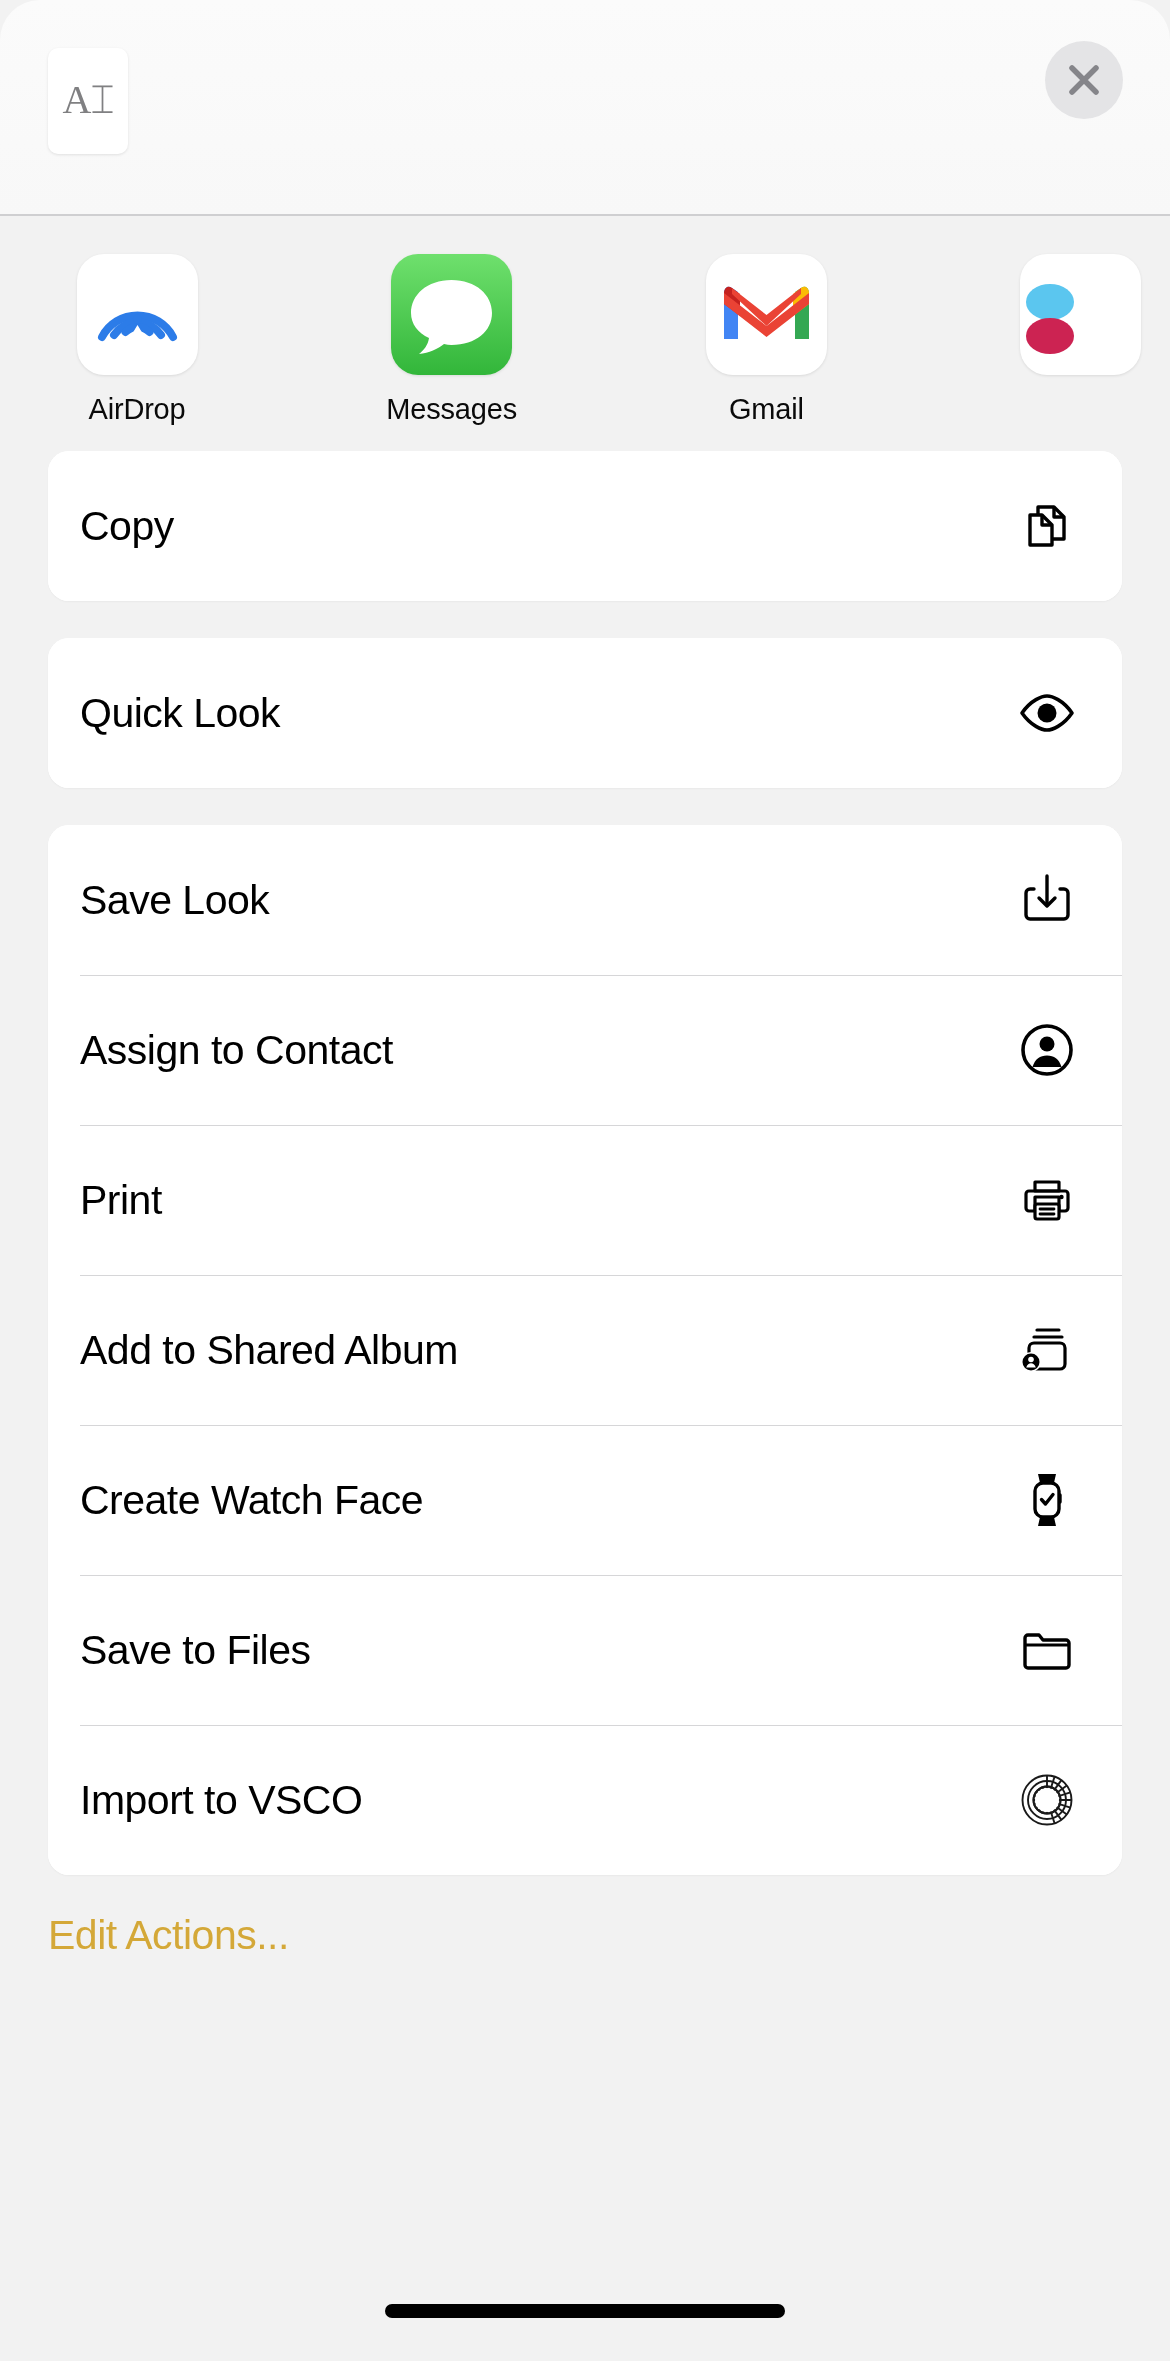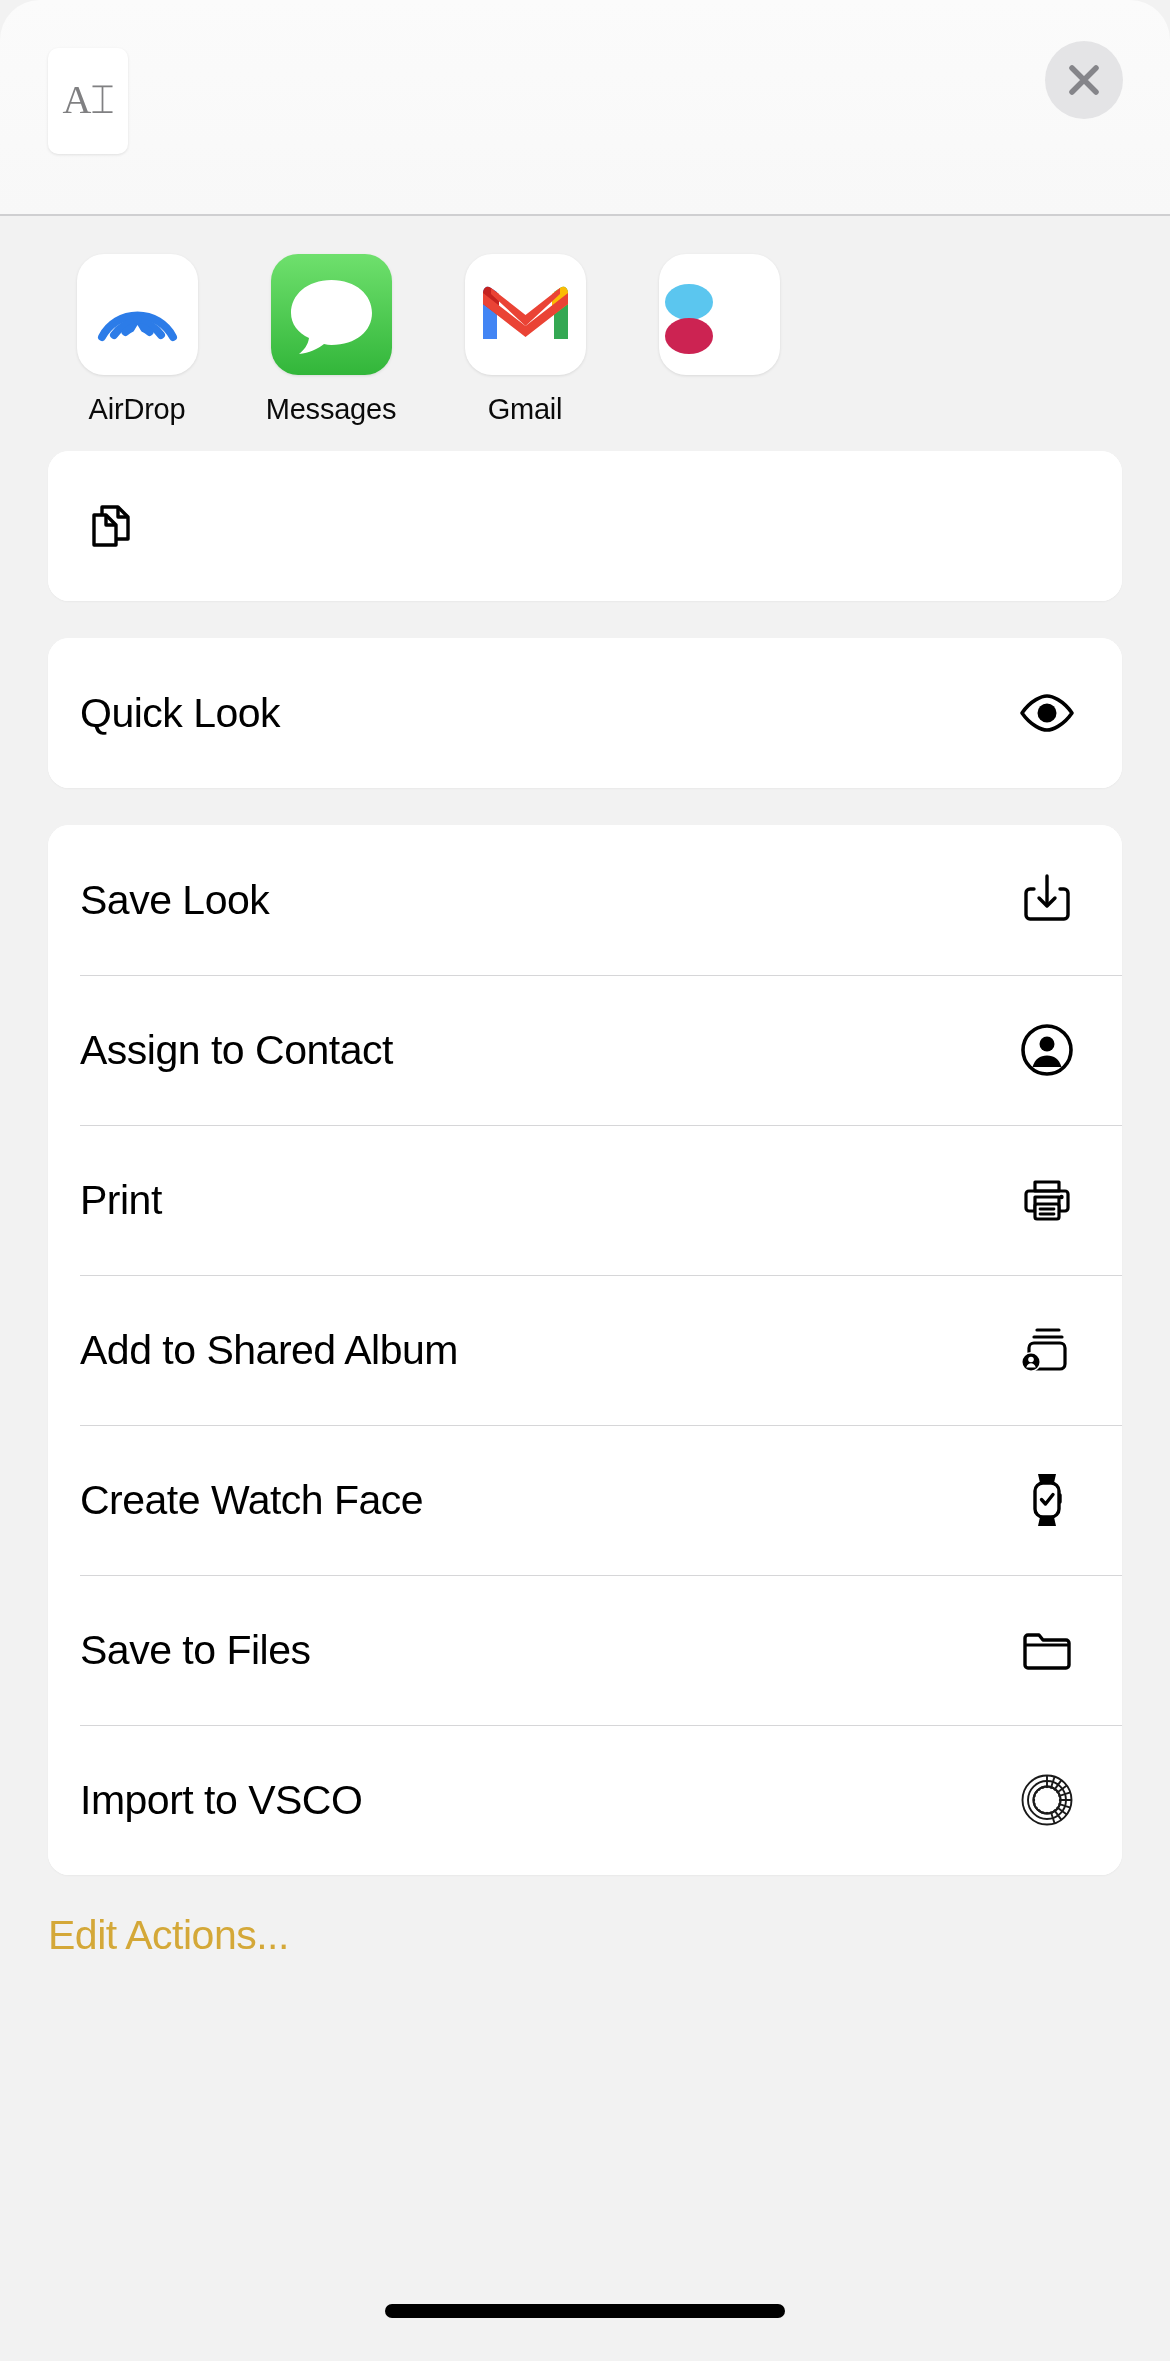--- a/index.html
+++ b/index.html
@@ -72,23 +72,24 @@
   
   .app-row-wrap {
     position: relative;
     height: 221px;
     background: #f2f2f2;
     overflow: hidden;
   }
   .app-row {
     display: flex;
     align-items: flex-start;
-    gap: 16px;
+    gap: 8px;
     padding-left: 48px;
     padding-top: 38px;
+    justify-content: space-between;
   }
   .app-cell {
     width: 178px;
     flex: 0 0 178px;
     display: flex;
     flex-direction: column;
     align-items: center;
     cursor: pointer;
   }
   .app-icon {
@@ -267,20 +268,21 @@
         <span class="app-label"></span>
       </div>
 
     </div>
   </div>
 
   <div class="actions">
 
     <div class="card">
       <div class="row">
+        <span class="row-label">Copy</span>
         <span class="row-icon">
           <svg width="58" height="58" viewBox="0 0 58 58" aria-hidden="true">
             <path d="M20 10 h16 l10 10 v22 h-26 z" fill="none" stroke="#000" stroke-width="3.4" stroke-linejoin="round"></path>
             <path d="M36 10 v10 h10" fill="none" stroke="#000" stroke-width="3.4" stroke-linejoin="round"></path>
             <path d="M12 18 h12 l10 10 v20 h-22 z" fill="#fff" stroke="#000" stroke-width="3.4" stroke-linejoin="round"></path>
             <path d="M24 18 v10 h10" fill="none" stroke="#000" stroke-width="3.4" stroke-linejoin="round"></path>
           </svg>
         </span>
       </div>
     </div>

